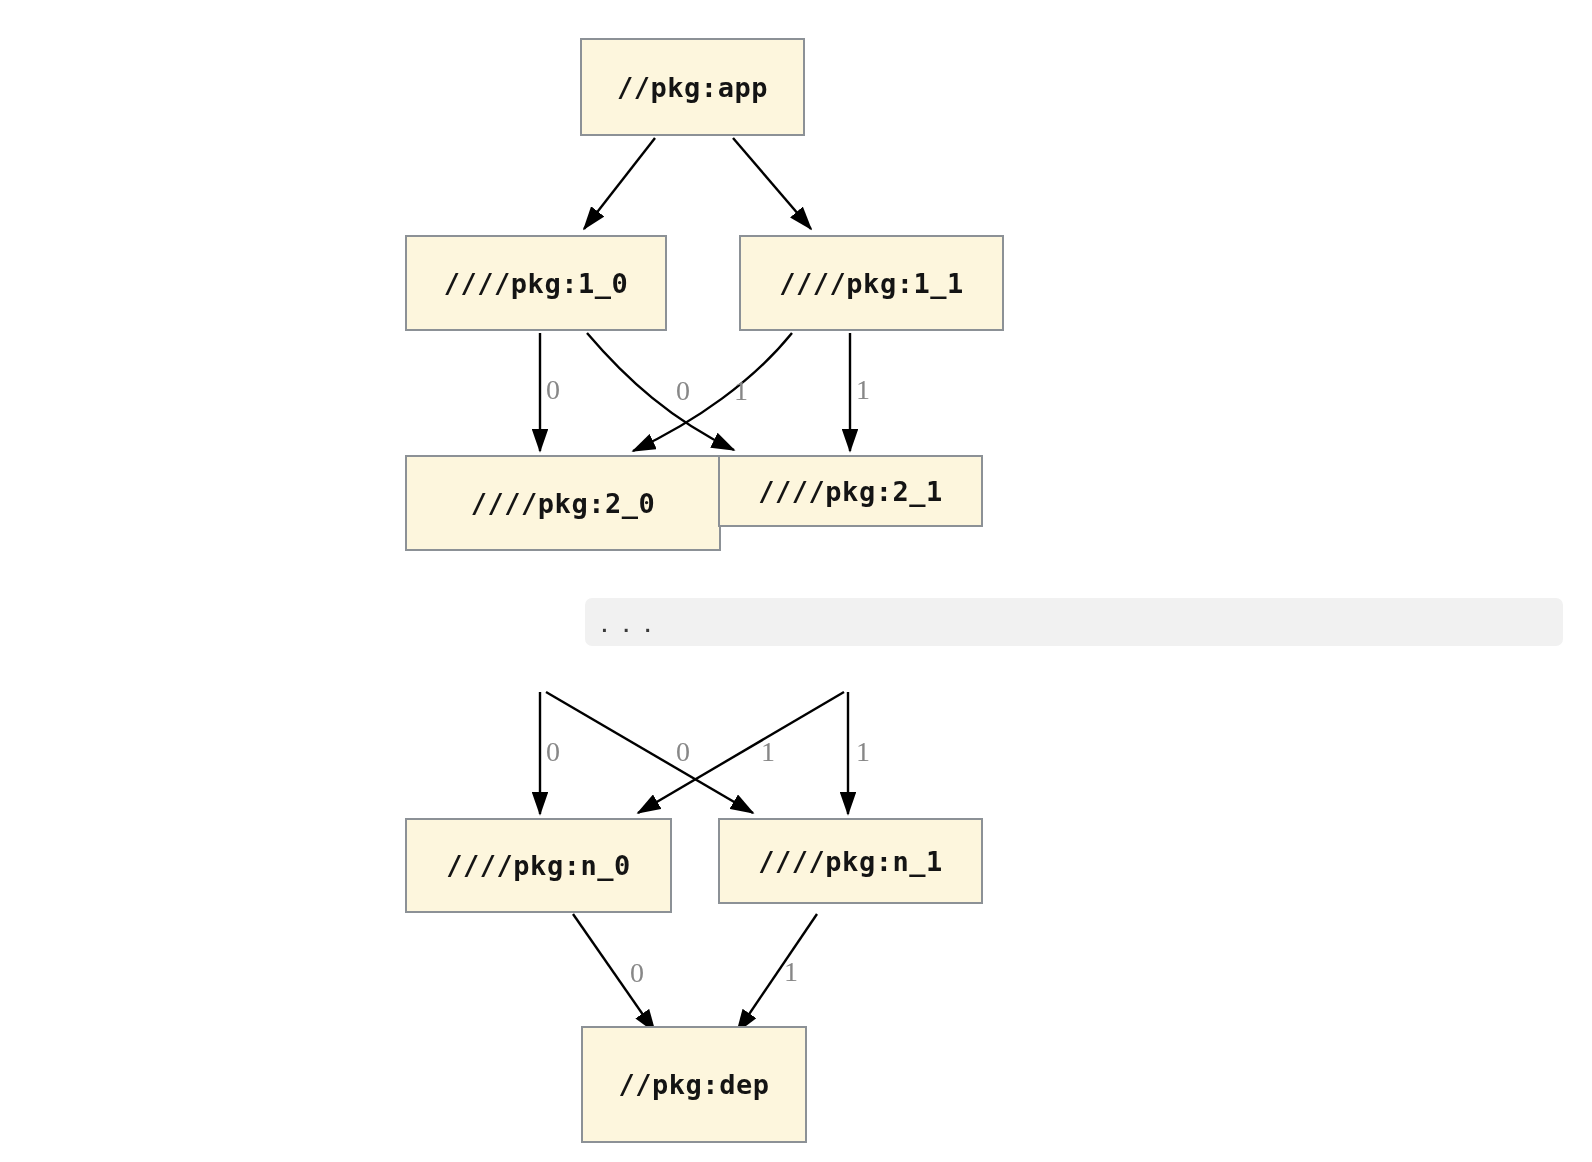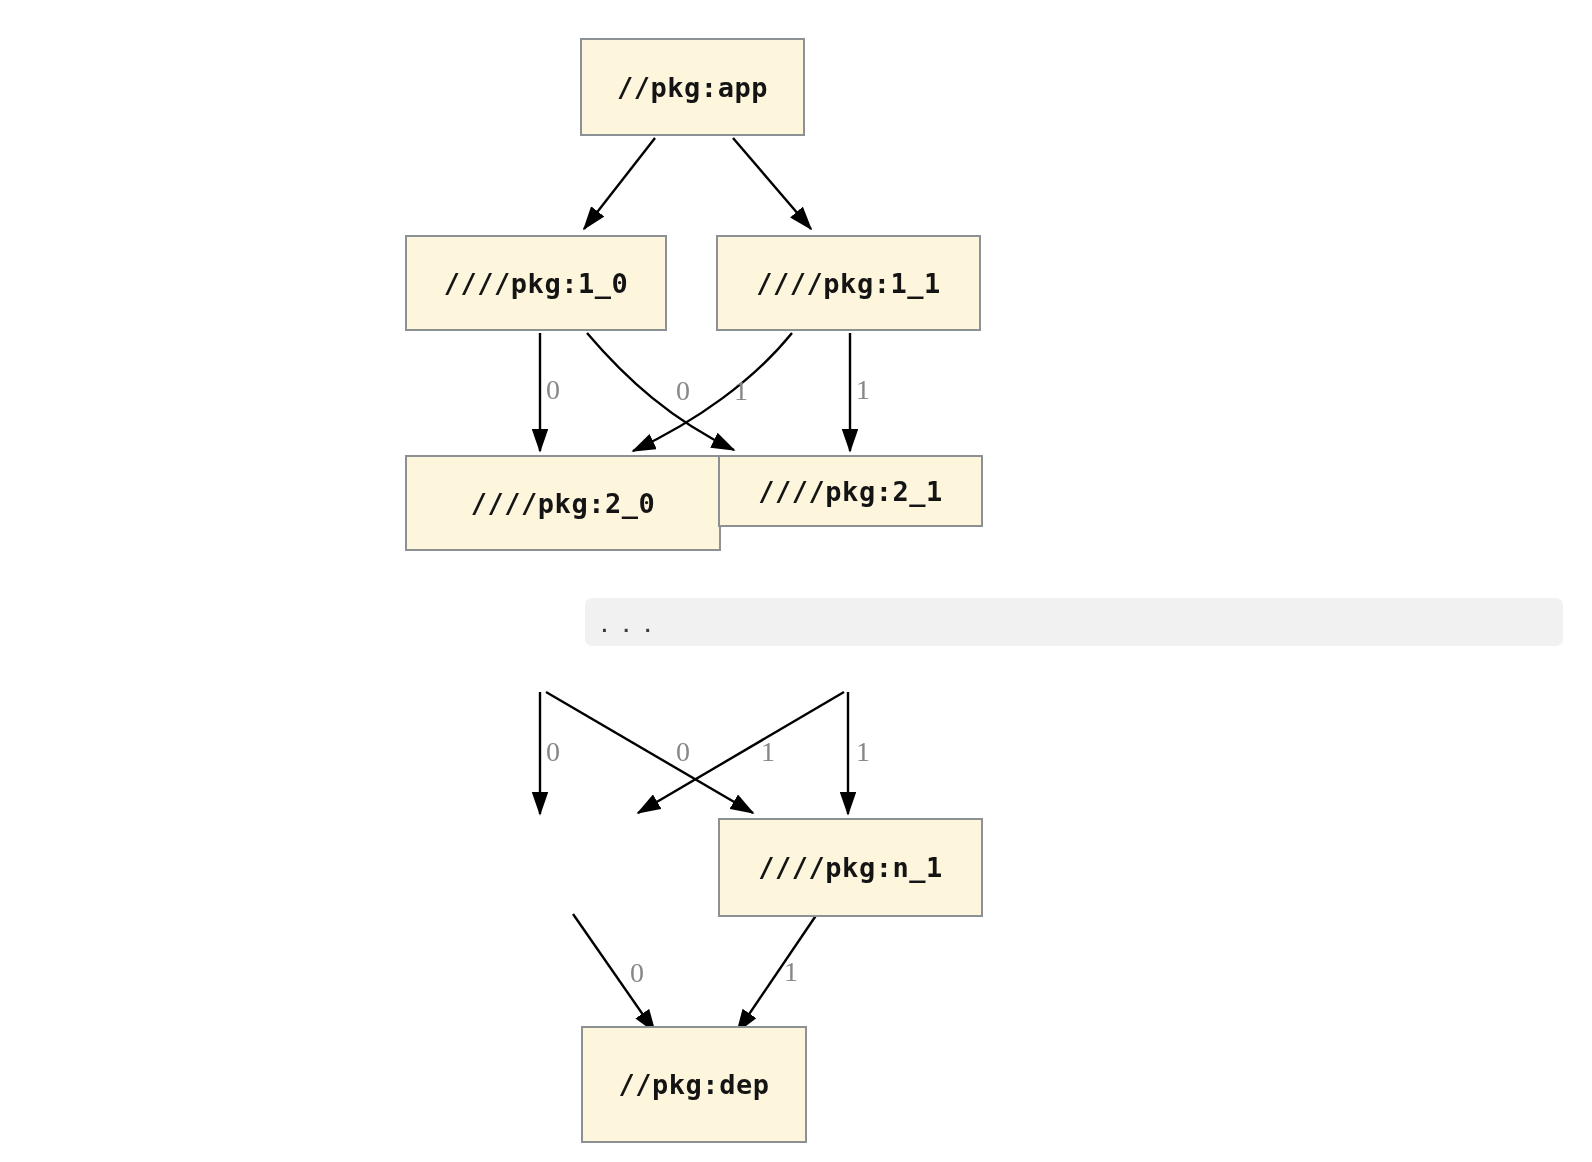--- a/index.html
+++ b/index.html
@@ -66,30 +66,33 @@
     <path class="edge" d="M573,914 L655,1032"></path>
     <path class="edge" d="M817,914 L737,1032"></path>
   </svg>
 
   <div class="node" style="left:580px;top:38px;width:225px;height:98px">
     <span class="node-label">//pkg:app</span>
   </div>
   <div class="node" style="left:405px;top:235px;width:262px;height:96px">
     <span class="node-label">////pkg:1_0</span>
   </div>
-  <div class="node" style="left:716px;top:235px;width:265px;height:96px">
+  <div class="node" style="left:739px;top:235px;width:265px;height:96px">
     <span class="node-label">////pkg:1_1</span>
   </div>
   <div class="node" style="left:405px;top:455px;width:316px;height:96px">
     <span class="node-label">////pkg:2_0</span>
   </div>
   <div class="node" style="left:718px;top:455px;width:265px;height:72px">
     <span class="node-label">////pkg:2_1</span>
   </div>
-  <div class="node" style="left:718px;top:818px;width:265px;height:99px">
+  <div class="node" style="left:405px;top:818px;width:267px;height:95px">
+    <span class="node-label">////pkg:n_0</span>
+  </div>
+  <div class="node" style="left:718px;top:818px;width:265px;height:86px">
     <span class="node-label">////pkg:n_1</span>
   </div>
   <div class="node" style="left:581px;top:1026px;width:226px;height:117px">
     <span class="node-label">//pkg:dep</span>
   </div>
 
   <span class="edge-label" style="left:553px;top:390px">0</span>
   <span class="edge-label" style="left:683px;top:391px">0</span>
   <span class="edge-label" style="left:741px;top:391px">1</span>
   <span class="edge-label" style="left:863px;top:390px">1</span>

